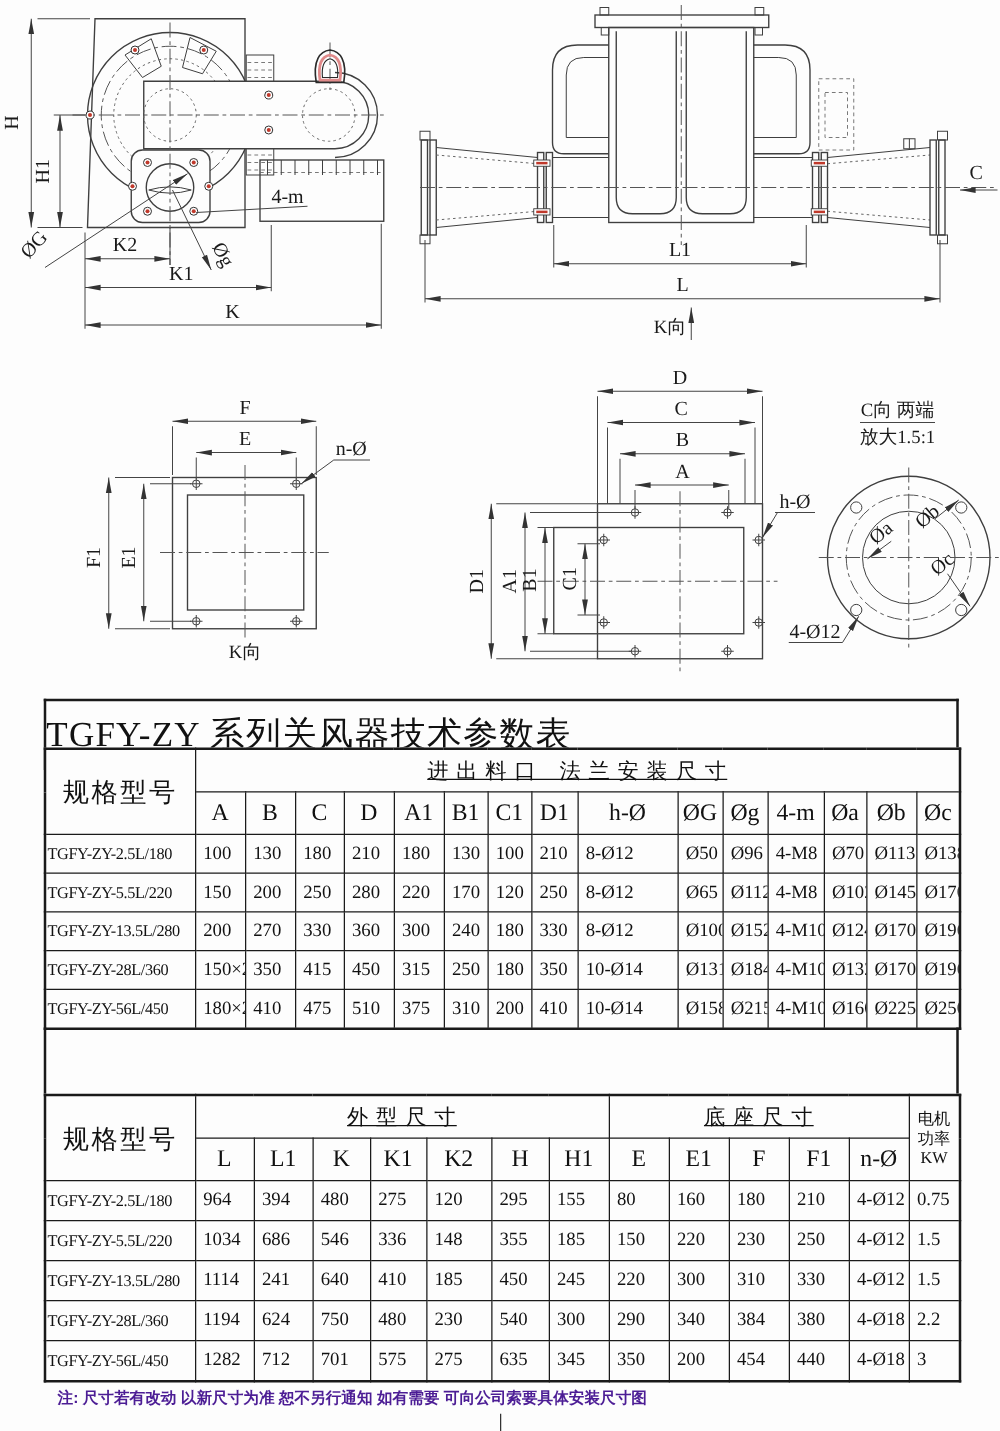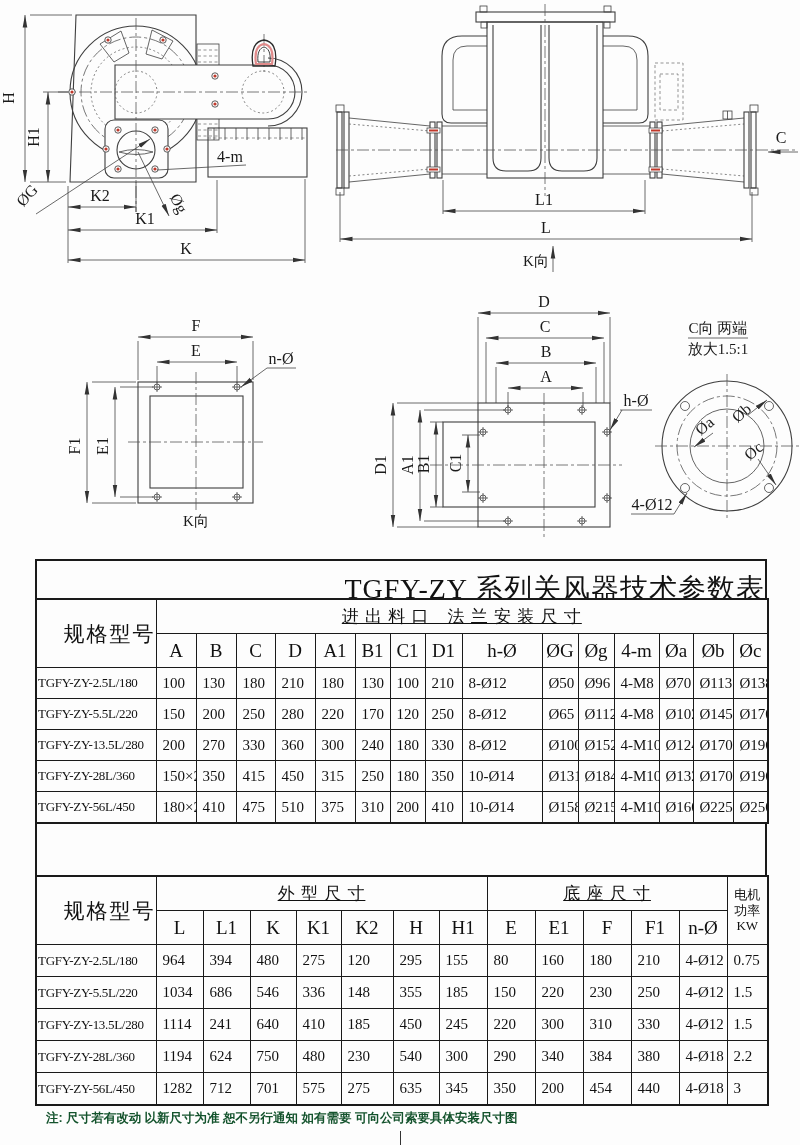--- a/index.html
+++ b/index.html
@@ -5,39 +5,39 @@
   html,body{margin:0;padding:0;background:#fff;}
   .page{position:relative;width:800px;height:1145px;background:#fdfdfd;overflow:hidden;
         font-family:"Liberation Serif","DejaVu Serif",serif;color:#111;}
   svg text{font-family:"Liberation Serif","DejaVu Serif",serif;fill:#1a1a1a;}
   .dimtxt{font-size:16px;}
   .cjk{font-size:15px;}
 
   
   .t1title{position:absolute;left:35px;top:559px;width:728px;height:55px;
            border:2px solid #1a1a1a;border-bottom:none;
-           text-align:right;line-height:56px;font-size:28px;letter-spacing:1px;
+           text-align:left;line-height:56px;font-size:28px;letter-spacing:1px;
            font-family:"Liberation Serif","DejaVu Serif",serif;}
   table.dt{position:absolute;border-collapse:collapse;table-layout:fixed;
            border:2px solid #1a1a1a;background:#fdfdfd;}
   table.t1{left:35px;top:598px;width:732px;}
   table.t2{left:35px;top:875px;width:732px;}
   .dt td,.dt th{border:1px solid #1a1a1a;overflow:hidden;white-space:nowrap;
                 font-weight:normal;padding:0;}
-  .dt th.spec{font-size:21px;letter-spacing:2px;text-align:right;}
+  .dt th.spec{font-size:21px;letter-spacing:2px;}
   .dt th.grp{font-size:17px;height:33px;letter-spacing:1px;text-decoration:underline;}
   .dt th.colh{font-size:19px;height:33px;}
   .dt td{font-size:15px;text-align:left;padding-left:6px;height:30px;}
   .t2 td{height:31px;}
   .dt td.model{font-size:13px;padding-left:1px;letter-spacing:-0.3px;}
   .dt th.motor{font-size:13px;line-height:1.2;white-space:pre-line;letter-spacing:0;font-family:Liberation Serif, serif;}
   .band{position:absolute;left:35px;top:822px;width:728px;height:53px;
         border-left:2px solid #1a1a1a;border-right:2px solid #1a1a1a;}
   .note{position:absolute;left:46px;top:1110px;font-size:12.5px;font-weight:bold;
-        font-family:"Liberation Sans","DejaVu Sans",sans-serif;color:#14532d;}
+        font-family:"Liberation Sans","DejaVu Sans",sans-serif;color:#4c1d95;}
   .foldmark{position:absolute;left:400px;top:1131px;width:1px;height:14px;background:#333;}
 </style>
 </head>
 <body>
 
 <div class="page">
 
 <svg width="800" height="540" viewBox="0 0 800 540">
   <defs>
     <marker id="mE" markerWidth="13" markerHeight="6" refX="12.5" refY="3" orient="auto" markerUnits="userSpaceOnUse">

